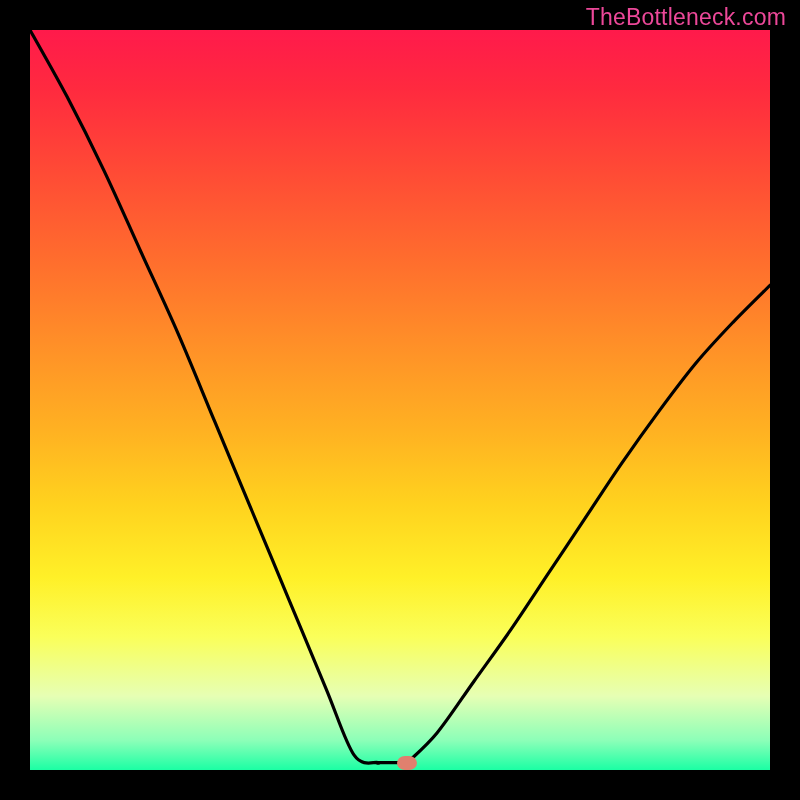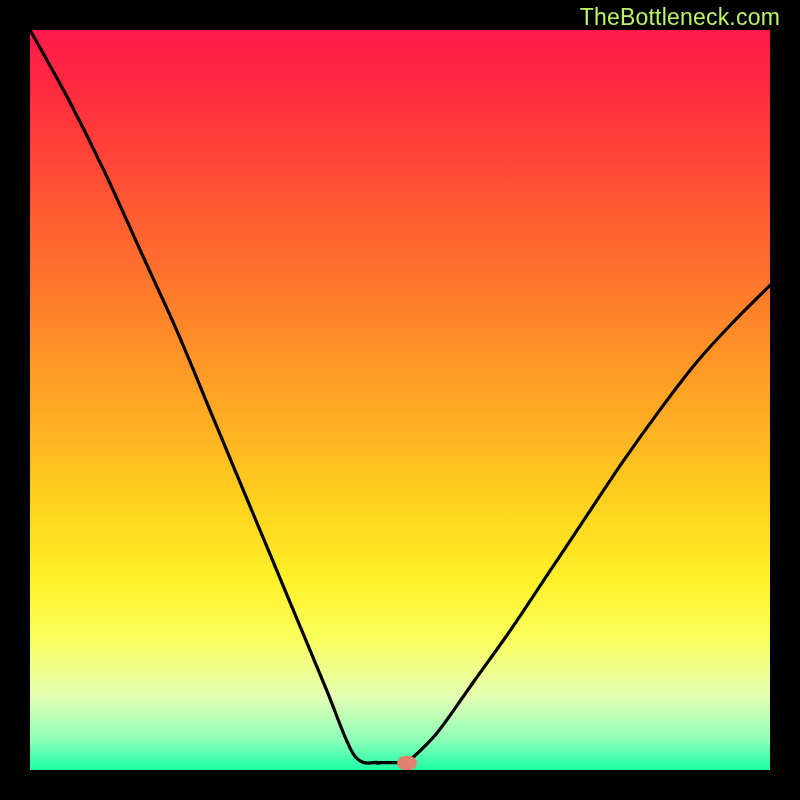--- a/index.html
+++ b/index.html
@@ -13,24 +13,24 @@
   }
   .frame {
     position: relative;
     width: 800px;
     height: 800px;
     background: #000;
   }
   .watermark {
     position: absolute;
     top: 4px;
-    right: 20px;
+    right: 14px;
     font-size: 23px;
     font-weight: 500;
-    color: #bef264;
+    color: #ec4899;
     letter-spacing: 0.2px;
     z-index: 5;
   }
   .plot {
     position: absolute;
     left: 30px;
     top: 30px;
     width: 740px;
     height: 740px;
     

